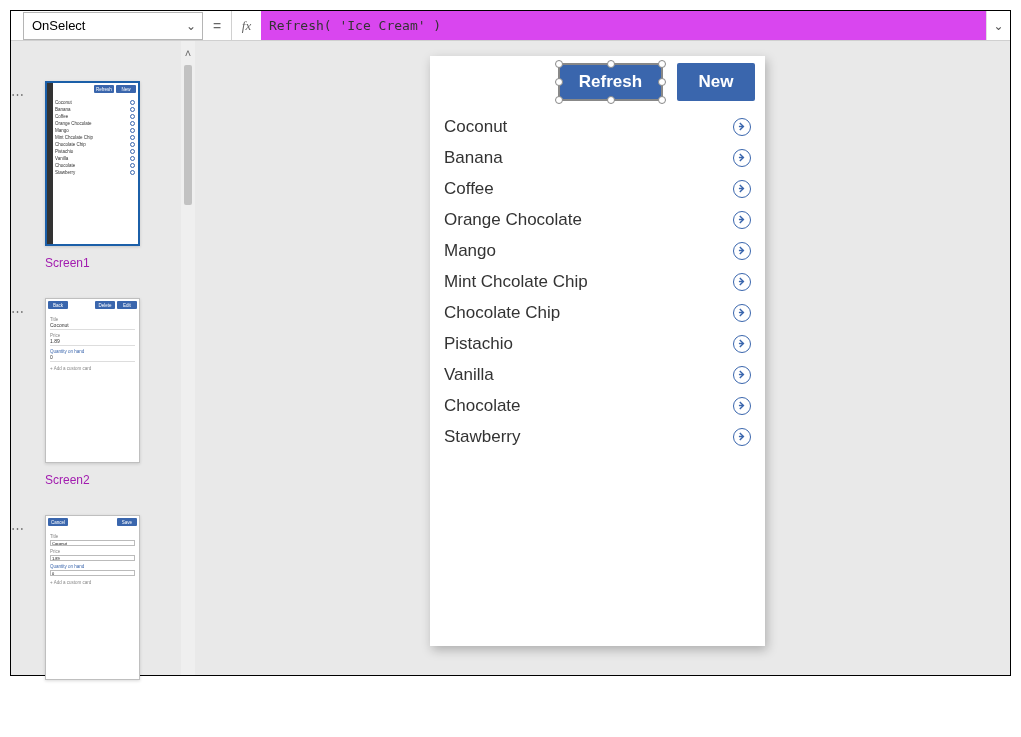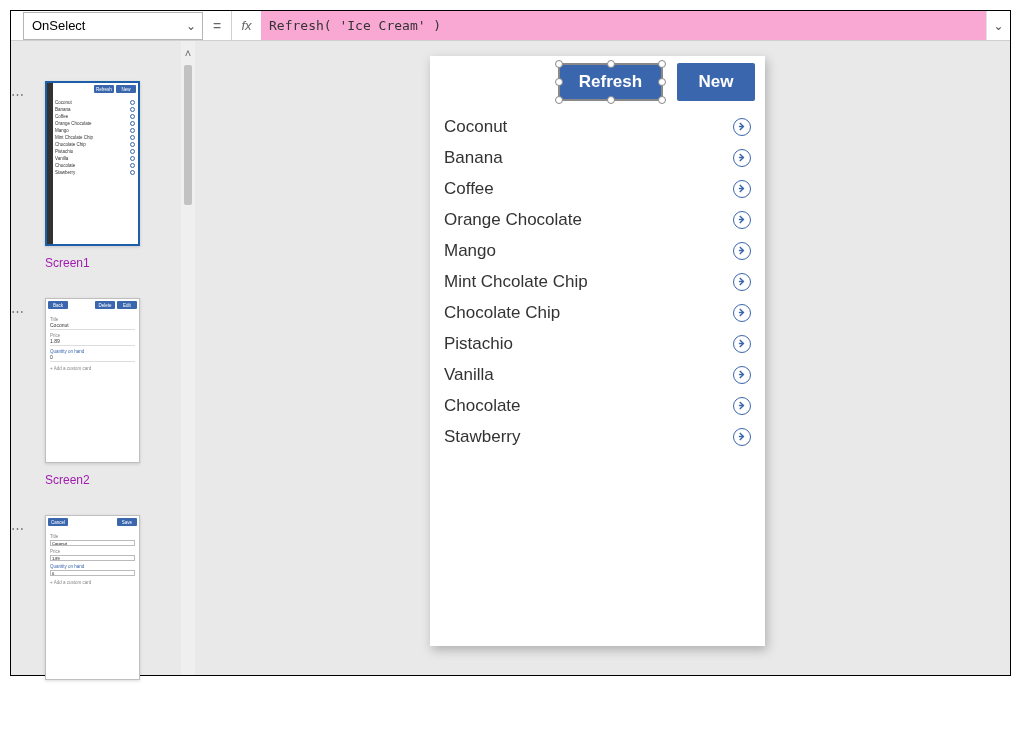--- a/index.html
+++ b/index.html
@@ -44,38 +44,38 @@
   .eq {
     width: 28px;
     text-align: center;
     color: #666;
     font-size: 14px;
   }
   .fx {
     width: 30px;
     font-style: italic;
     color: #666;
-    font-family: Liberation Sans, sans-serif;
+    font-family: Liberation Serif, serif;
     text-align: left;
     border-left: 1px solid #d0d0d0;
     height: 100%;
     display: flex;
     align-items: center;
     justify-content: center;
   }
   .formula-input {
     flex: 1;
     height: 100%;
     border: none;
     outline: none;
     font-family: Consolas, monospace;
     font-size: 13px;
     padding: 0 8px;
     color: #333;
-    background: #f9a8d4;
+    background: #d946ef;
   }
   .formula-drop {
     width: 24px;
     display: flex;
     align-items: center;
     justify-content: center;
     color: #666;
     border-left: 1px solid #e0e0e0;
     height: 100%;
   }

